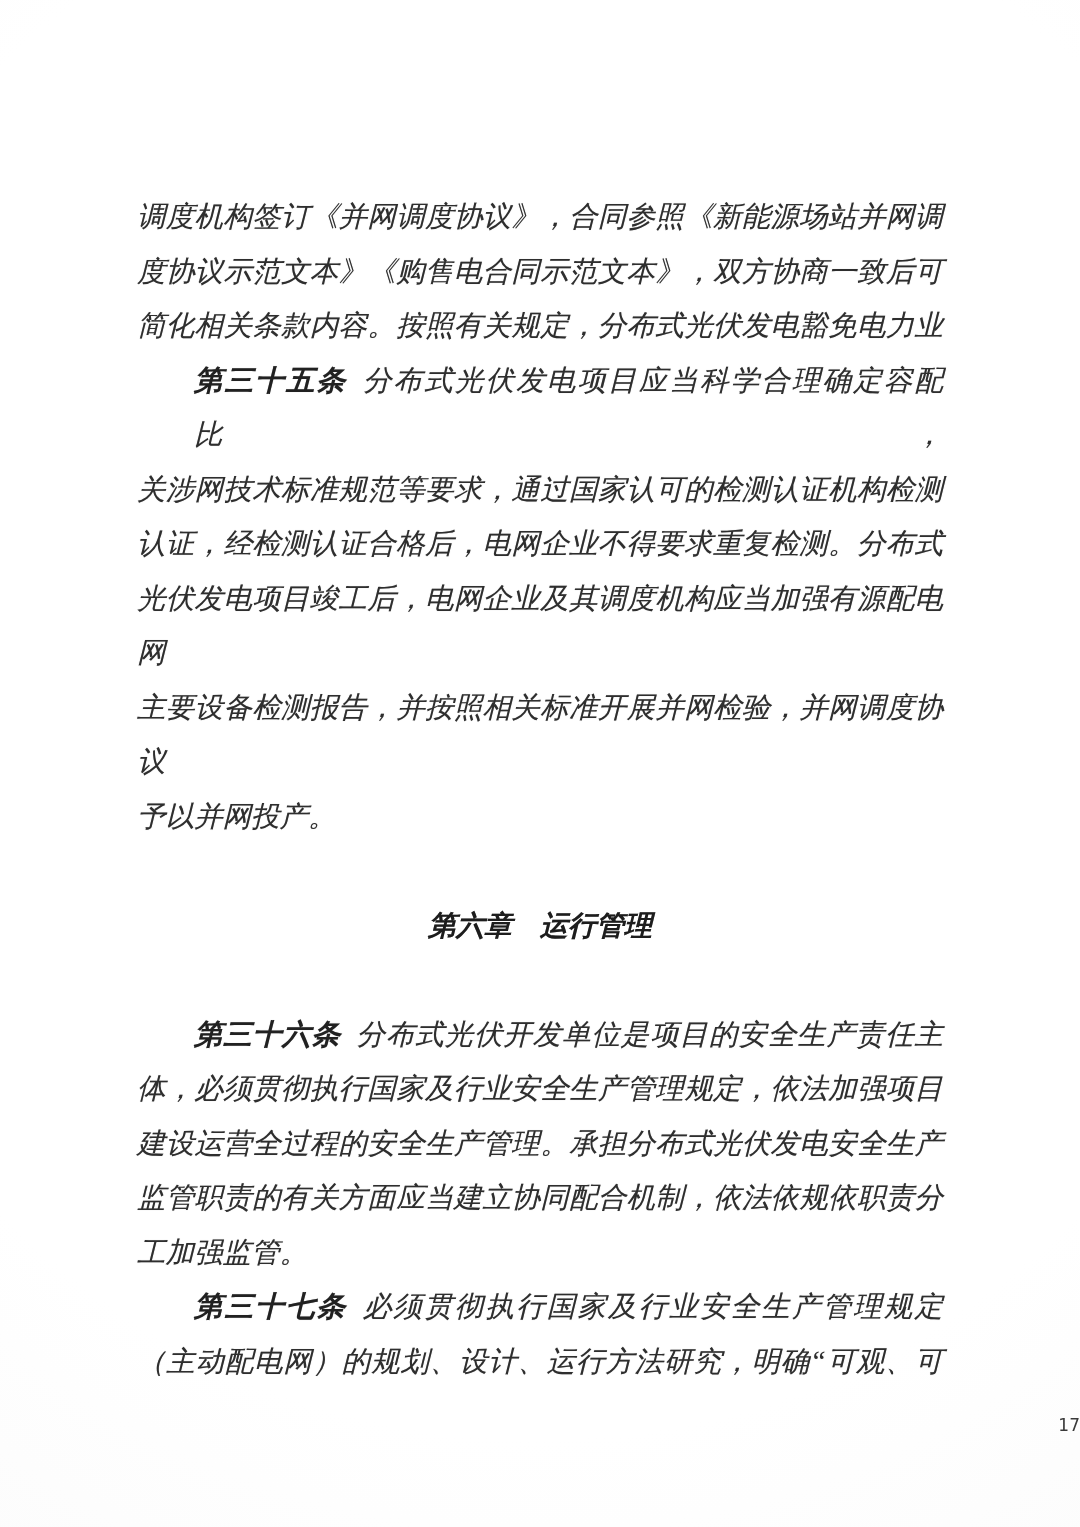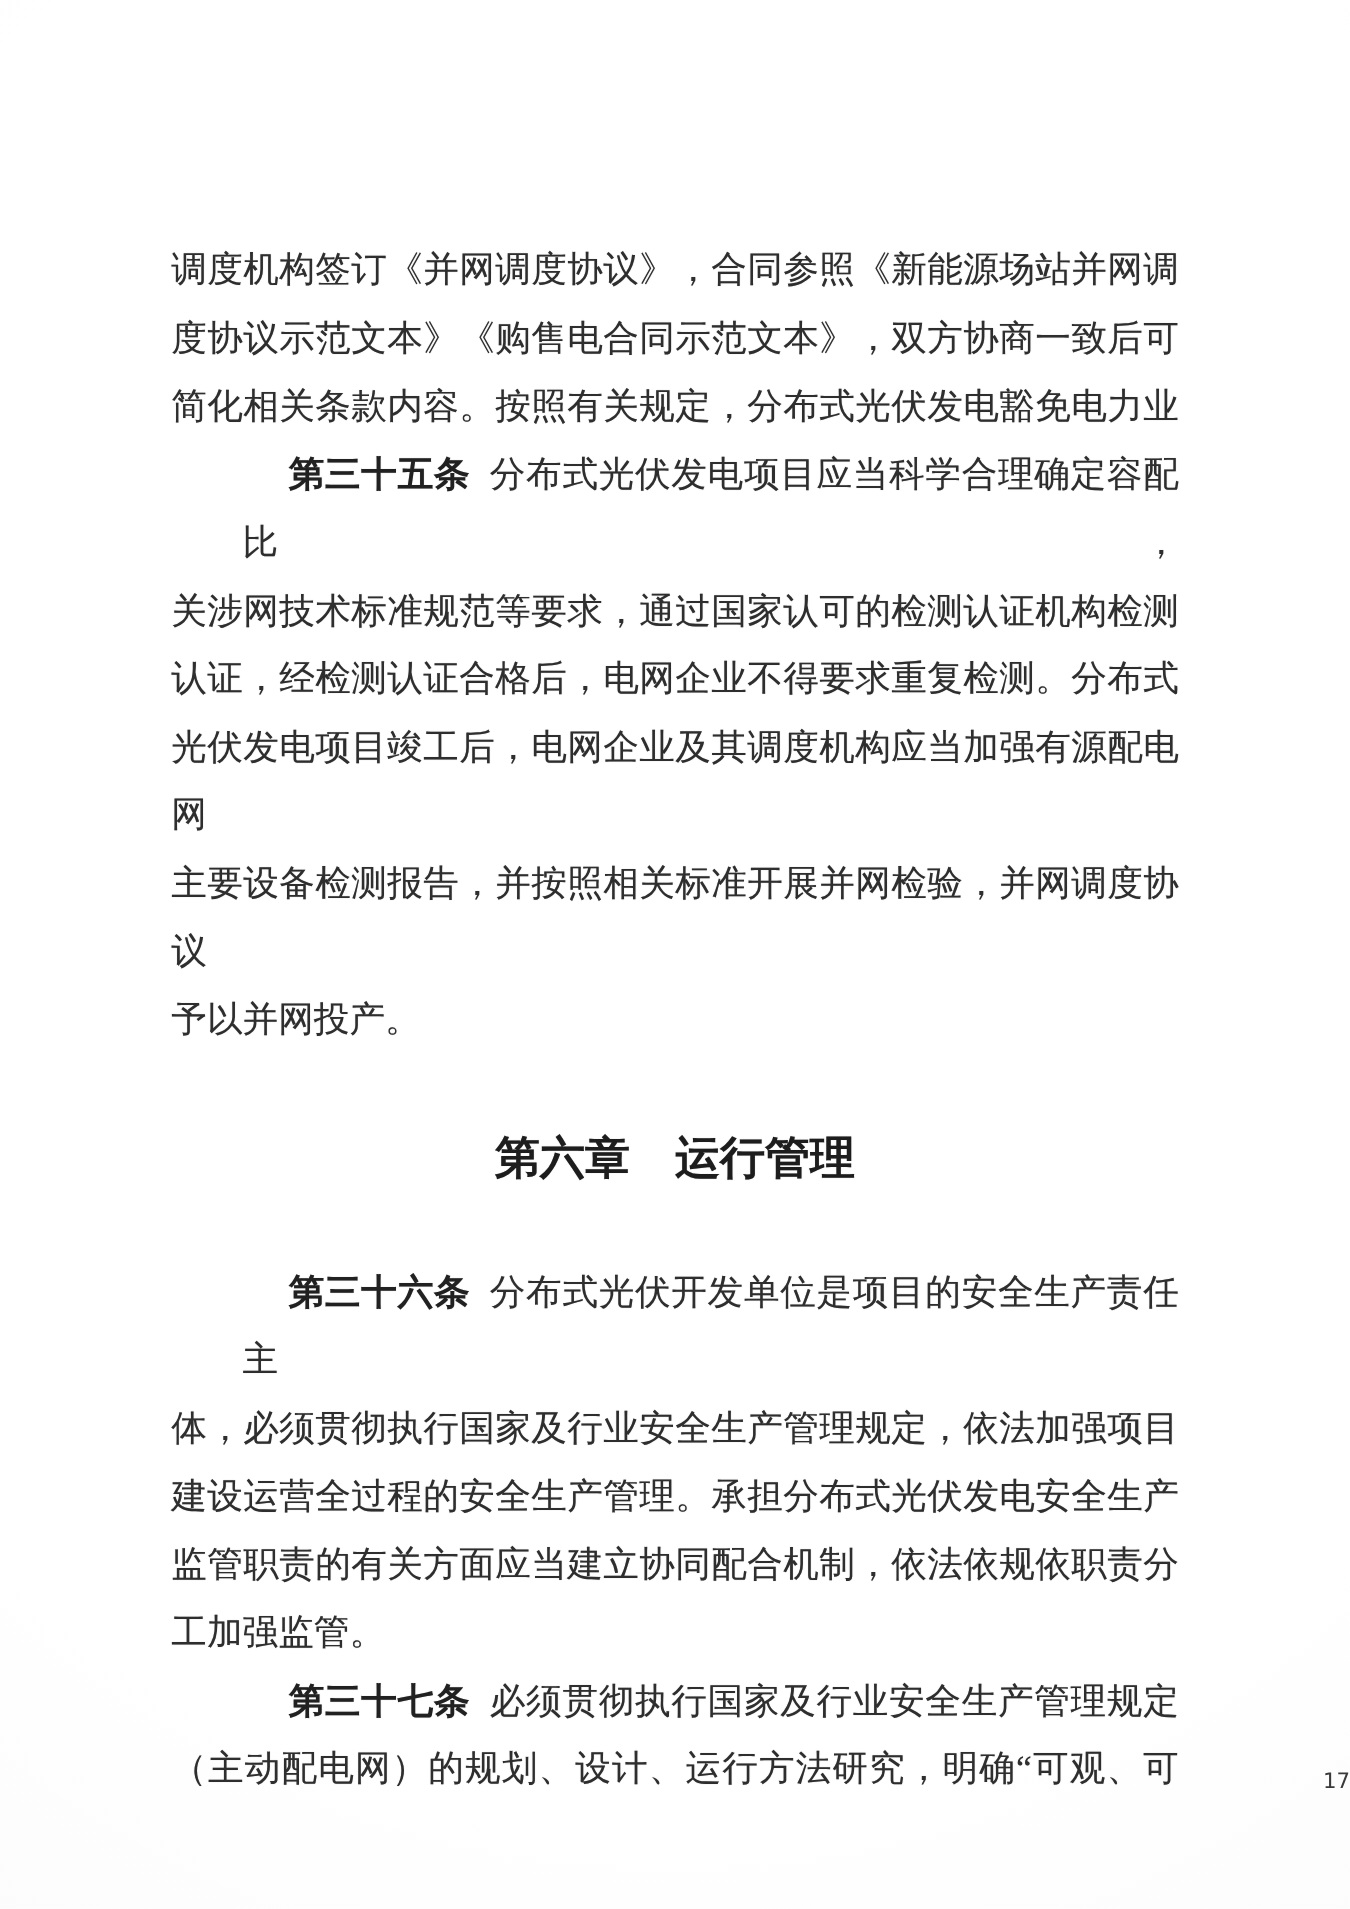--- a/index.html
+++ b/index.html
@@ -22,43 +22,43 @@
   }
   .text-block {
     position: absolute;
     left: 137px;
     top: 190px;
     width: 806px;
     font-size: 28.5px;
     line-height: 54.5px;
     color: #2e2e2e;
     text-shadow: 0 0 0.7px rgba(55, 55, 55, 0.45);
+    font-style: italic;
   }
   .ln {
     text-align: justify;
     text-align-last: justify;
     white-space: normal;
   }
   .ln.end {
     text-align-last: left;
   }
   .ln.first {
     padding-left: 57px; 
   }
   .article-label {
     font-weight: 700;
     color: #212121;
     margin-right: 0.55em;
-    margin-left: 37px;
   }
   .chapter-heading {
     text-align: center;
     text-align-last: center;
     font-weight: 700;
-    font-size: 36px;
+    font-size: 28px;
     line-height: 54.5px;
     margin: 54.5px 0;
     color: #1d1d1d;
     font-family: "Liberation Sans", "DejaVu Sans", sans-serif;
     text-shadow: 0 0 0.6px rgba(40, 40, 40, 0.5);
   }
   .page-number {
     position: absolute;
     top: 1413px;
     left: 0;

